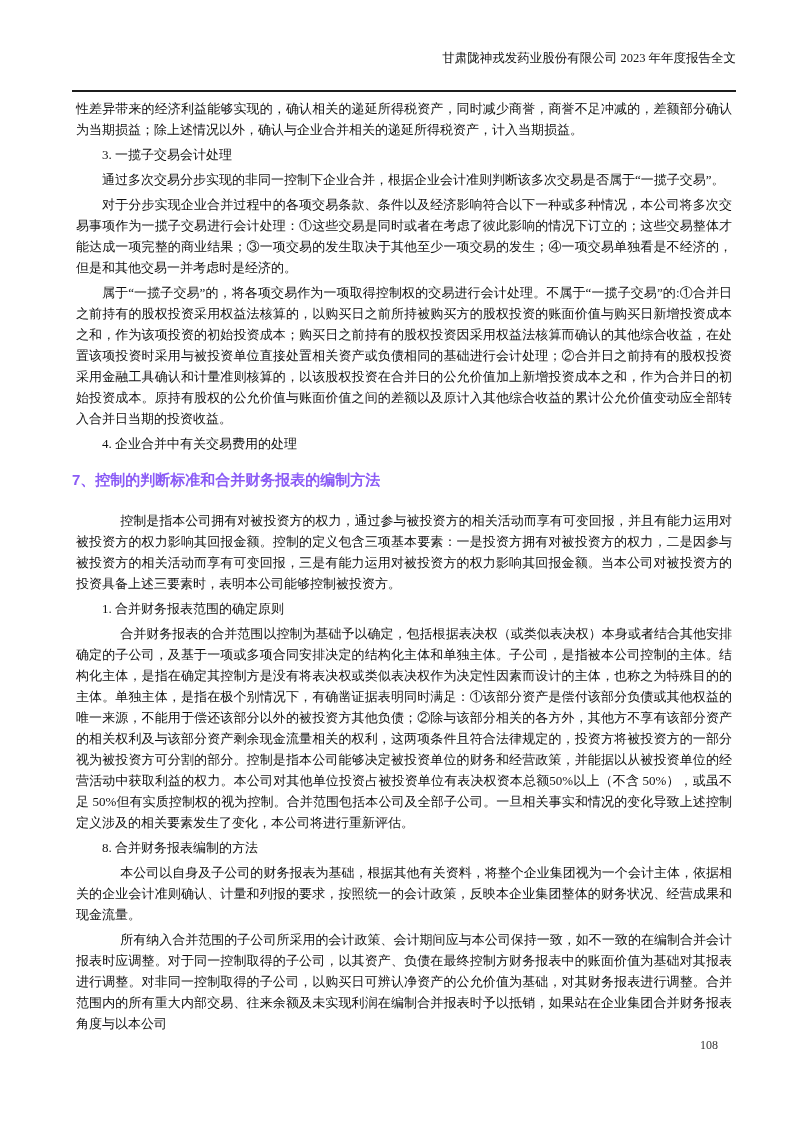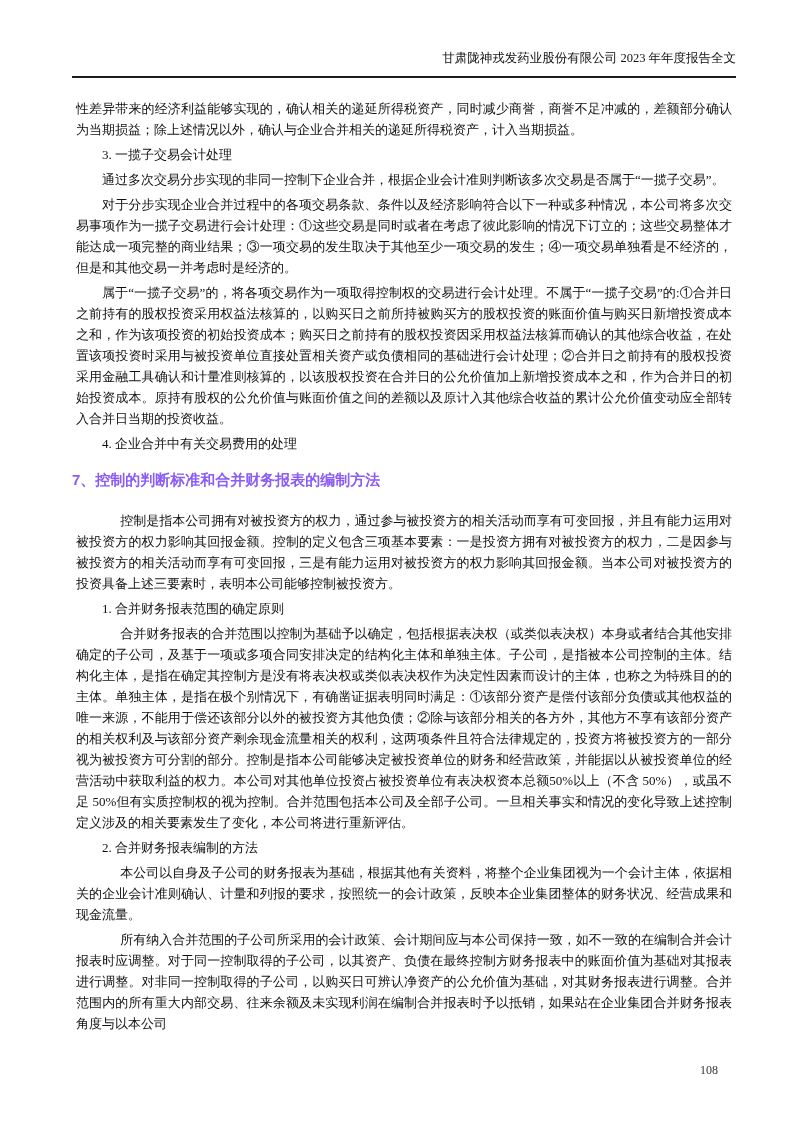--- a/index.html
+++ b/index.html
@@ -14,21 +14,21 @@
   .page { position: absolute; inset: 0; background: #ffffff; }
 
   .header {
     position: absolute;
     left: 72px; right: 57px; top: 50px;
     text-align: right;
     font-size: 12.5px;
     line-height: 16px;
     color: #111111;
     border-bottom: 2px solid #1c1c1c;
-    padding-bottom: 10px;
+    padding-bottom: 24px;
   }
 
   .doc-body {
     position: absolute;
     left: 72px; top: 94px;
     width: 664px;
     font-size: 13px;
     line-height: 21px;
     text-align: justify;
     text-justify: inter-ideograph;
@@ -47,21 +47,20 @@
     text-indent: 0;
     margin: 14px 0 18px 0;
     color: #8b5cf6;
   }
 
   .footer {
     position: absolute;
     right: 75px; top: 1038px;
     font-size: 12px;
     color: #333333;
-    margin-top: 25px;
   }
 </style>
 </head>
 <body>
 
 <div class="page">
 
   <div class="header">
     <span>甘肃陇神戎发药业股份有限公司 2023 年年度报告全文</span>
   </div>
@@ -70,21 +69,21 @@
       <div class="block block-paragraph indent-none">性差异带来的经济利益能够实现的，确认相关的递延所得税资产，同时减少商誉，商誉不足冲减的，差额部分确认为当期损益；除上述情况以外，确认与企业合并相关的递延所得税资产，计入当期损益。</div>
       <div class="block block-item indent-normal">3. 一揽子交易会计处理</div>
       <div class="block block-paragraph indent-normal">通过多次交易分步实现的非同一控制下企业合并，根据企业会计准则判断该多次交易是否属于“一揽子交易”。</div>
       <div class="block block-paragraph indent-normal">对于分步实现企业合并过程中的各项交易条款、条件以及经济影响符合以下一种或多种情况，本公司将多次交易事项作为一揽子交易进行会计处理：①这些交易是同时或者在考虑了彼此影响的情况下订立的；这些交易整体才能达成一项完整的商业结果；③一项交易的发生取决于其他至少一项交易的发生；④一项交易单独看是不经济的，但是和其他交易一并考虑时是经济的。</div>
       <div class="block block-paragraph indent-normal">属于“一揽子交易”的，将各项交易作为一项取得控制权的交易进行会计处理。不属于“一揽子交易”的:①合并日之前持有的股权投资采用权益法核算的，以购买日之前所持被购买方的股权投资的账面价值与购买日新增投资成本之和，作为该项投资的初始投资成本；购买日之前持有的股权投资因采用权益法核算而确认的其他综合收益，在处置该项投资时采用与被投资单位直接处置相关资产或负债相同的基础进行会计处理；②合并日之前持有的股权投资采用金融工具确认和计量准则核算的，以该股权投资在合并日的公允价值加上新增投资成本之和，作为合并日的初始投资成本。原持有股权的公允价值与账面价值之间的差额以及原计入其他综合收益的累计公允价值变动应全部转入合并日当期的投资收益。</div>
       <div class="block block-item indent-normal">4. 企业合并中有关交易费用的处理</div>
       <div class="block block-heading indent-none">7、控制的判断标准和合并财务报表的编制方法</div>
       <div class="block block-paragraph indent-wide">控制是指本公司拥有对被投资方的权力，通过参与被投资方的相关活动而享有可变回报，并且有能力运用对被投资方的权力影响其回报金额。控制的定义包含三项基本要素：一是投资方拥有对被投资方的权力，二是因参与被投资方的相关活动而享有可变回报，三是有能力运用对被投资方的权力影响其回报金额。当本公司对被投资方的投资具备上述三要素时，表明本公司能够控制被投资方。</div>
       <div class="block block-item indent-normal">1. 合并财务报表范围的确定原则</div>
       <div class="block block-paragraph indent-wide">合并财务报表的合并范围以控制为基础予以确定，包括根据表决权（或类似表决权）本身或者结合其他安排确定的子公司，及基于一项或多项合同安排决定的结构化主体和单独主体。子公司，是指被本公司控制的主体。结构化主体，是指在确定其控制方是没有将表决权或类似表决权作为决定性因素而设计的主体，也称之为特殊目的的主体。单独主体，是指在极个别情况下，有确凿证据表明同时满足：①该部分资产是偿付该部分负债或其他权益的唯一来源，不能用于偿还该部分以外的被投资方其他负债；②除与该部分相关的各方外，其他方不享有该部分资产的相关权利及与该部分资产剩余现金流量相关的权利，这两项条件且符合法律规定的，投资方将被投资方的一部分视为被投资方可分割的部分。控制是指本公司能够决定被投资单位的财务和经营政策，并能据以从被投资单位的经营活动中获取利益的权力。本公司对其他单位投资占被投资单位有表决权资本总额50%以上（不含 50%），或虽不足 50%但有实质控制权的视为控制。合并范围包括本公司及全部子公司。一旦相关事实和情况的变化导致上述控制定义涉及的相关要素发生了变化，本公司将进行重新评估。</div>
-      <div class="block block-item indent-normal">2. 合并财务报表编制的方法</div>
+      <div class="block block-item indent-normal">8. 合并财务报表编制的方法</div>
       <div class="block block-paragraph indent-wide">本公司以自身及子公司的财务报表为基础，根据其他有关资料，将整个企业集团视为一个会计主体，依据相关的企业会计准则确认、计量和列报的要求，按照统一的会计政策，反映本企业集团整体的财务状况、经营成果和现金流量。</div>
       <div class="block block-paragraph indent-wide">所有纳入合并范围的子公司所采用的会计政策、会计期间应与本公司保持一致，如不一致的在编制合并会计报表时应调整。对于同一控制取得的子公司，以其资产、负债在最终控制方财务报表中的账面价值为基础对其报表进行调整。对非同一控制取得的子公司，以购买日可辨认净资产的公允价值为基础，对其财务报表进行调整。合并范围内的所有重大内部交易、往来余额及未实现利润在编制合并报表时予以抵销，如果站在企业集团合并财务报表角度与以本公司</div>
     </div>
 
   <div class="footer">
     <span>108</span>
   </div>
 
 </div>
 

